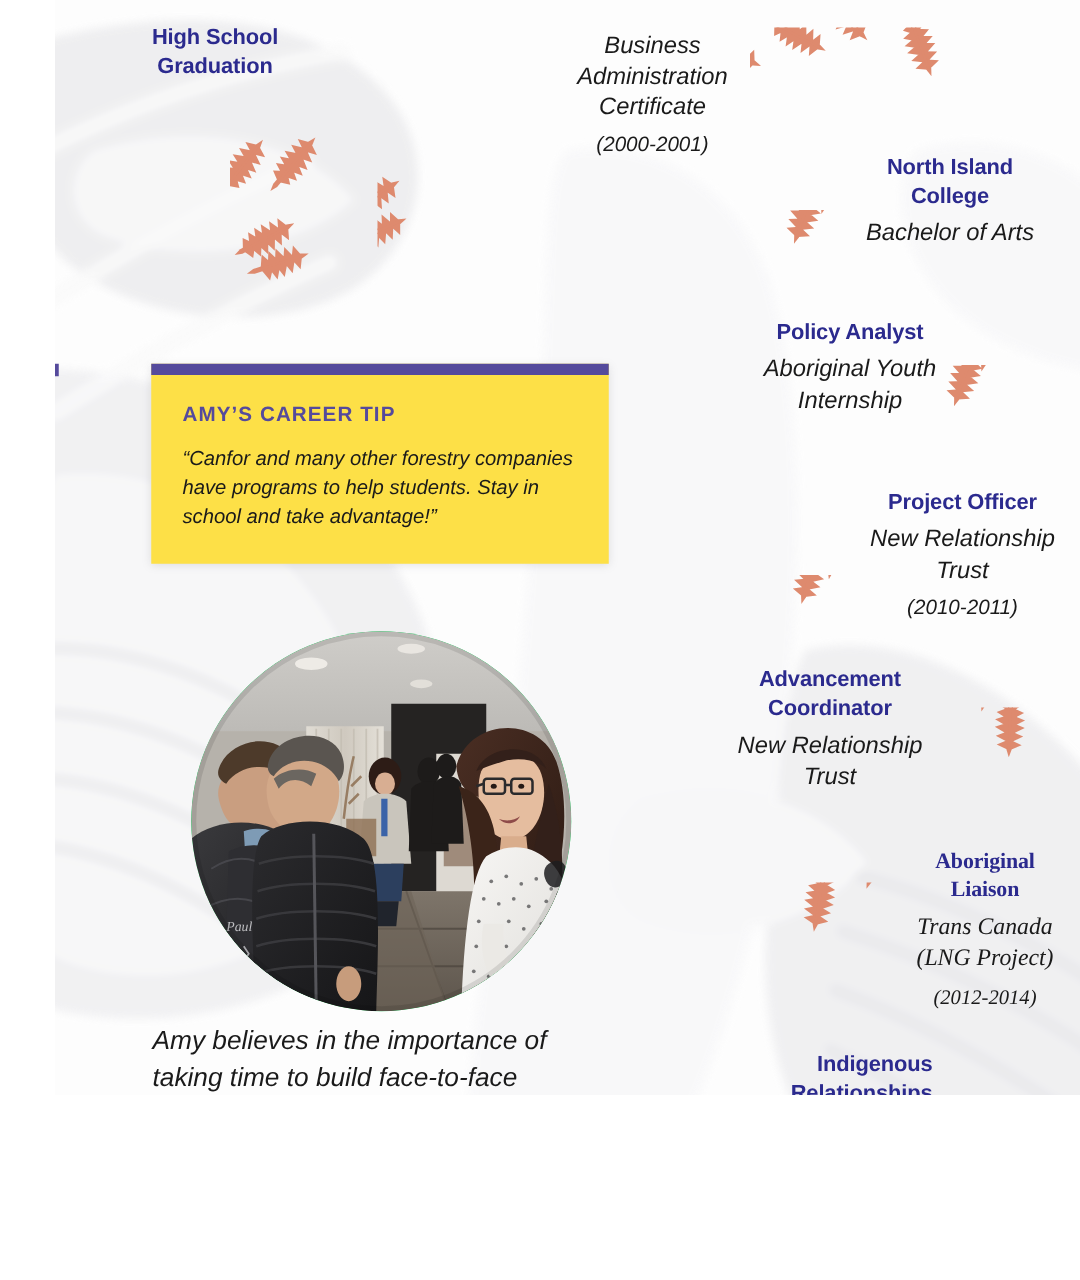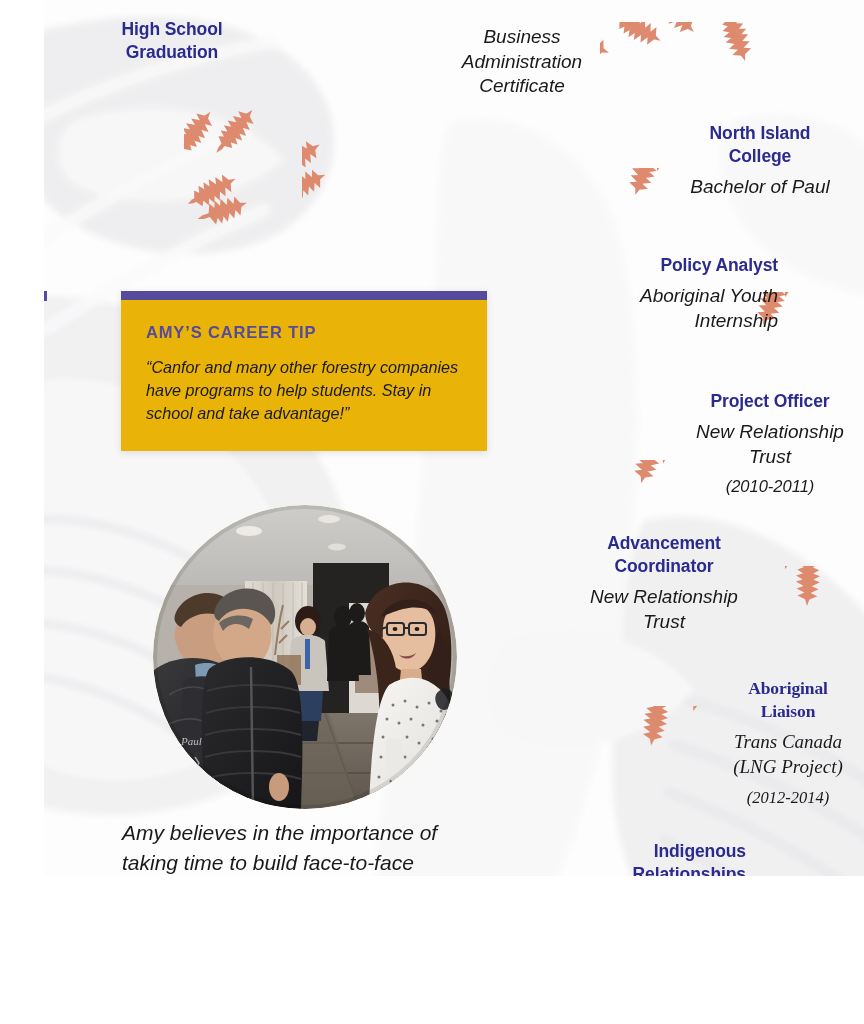--- a/index.html
+++ b/index.html
@@ -78,21 +78,21 @@
   }
   .feather svg { display: block; }
 
   
   #tip-card {
     position: absolute;
     left: 77px;
     top: 291px;
     width: 366px;
     z-index: 6;
-    background: #eab308;
+    background: #fde047;
     box-shadow: 0 2px 7px rgba(120,120,130,0.20);
   }
   #tip-bar {
     height: 9px;
     background: #554a9c;
     width: 100%;
   }
   #tip-body {
     padding: 23px 25px 26px 25px;
   }
@@ -113,21 +113,21 @@
   
   #photo-wrap {
     position: absolute;
     left: 109px;
     top: 505px;
     width: 304px;
     height: 304px;
     border-radius: 50%;
     overflow: hidden;
     z-index: 6;
-    background: #fef9c3;
+    background: #22c55e;
   }
   #photo-svg { display: block; }
 
   #photo-caption {
     position: absolute;
     left: 78px;
     top: 818px;
     width: 372px;
     z-index: 6;
     color: #1a1a1a;
@@ -404,28 +404,29 @@
     </svg>
   </div>
 
   <div class="milestone" style="left:38px; top:18px; width:180px;">
     <div class="m-title">High School<br>Graduation</div>
 
   </div>
 
   <div class="milestone" style="left:378px; top:18px; width:200px;">
     <div class="m-sub">Business<br>Administration<br>Certificate</div>
+    <div class="m-years">(2000-2001)</div>
   </div>
 
   <div class="milestone" style="left:620px; top:122px; width:192px;">
     <div class="m-title">North Island<br>College</div>
-    <div class="m-sub">Bachelor of Paul</div>
-  </div>
-
-  <div class="milestone" style="left:538px; top:254px; width:196px;text-align:right;">
+    <div class="m-sub">Bachelor of Arts</div>
+  </div>
+
+  <div class="milestone" style="left:538px; top:254px; width:196px;">
     <div class="m-title">Policy Analyst</div>
     <div class="m-sub">Aboriginal Youth<br>Internship</div>
   </div>
 
   <div class="milestone" style="left:628px; top:390px; width:196px;">
     <div class="m-title">Project Officer</div>
     <div class="m-sub">New Relationship<br>Trust</div>
     <div class="m-years">(2010-2011)</div>
   </div>
 

